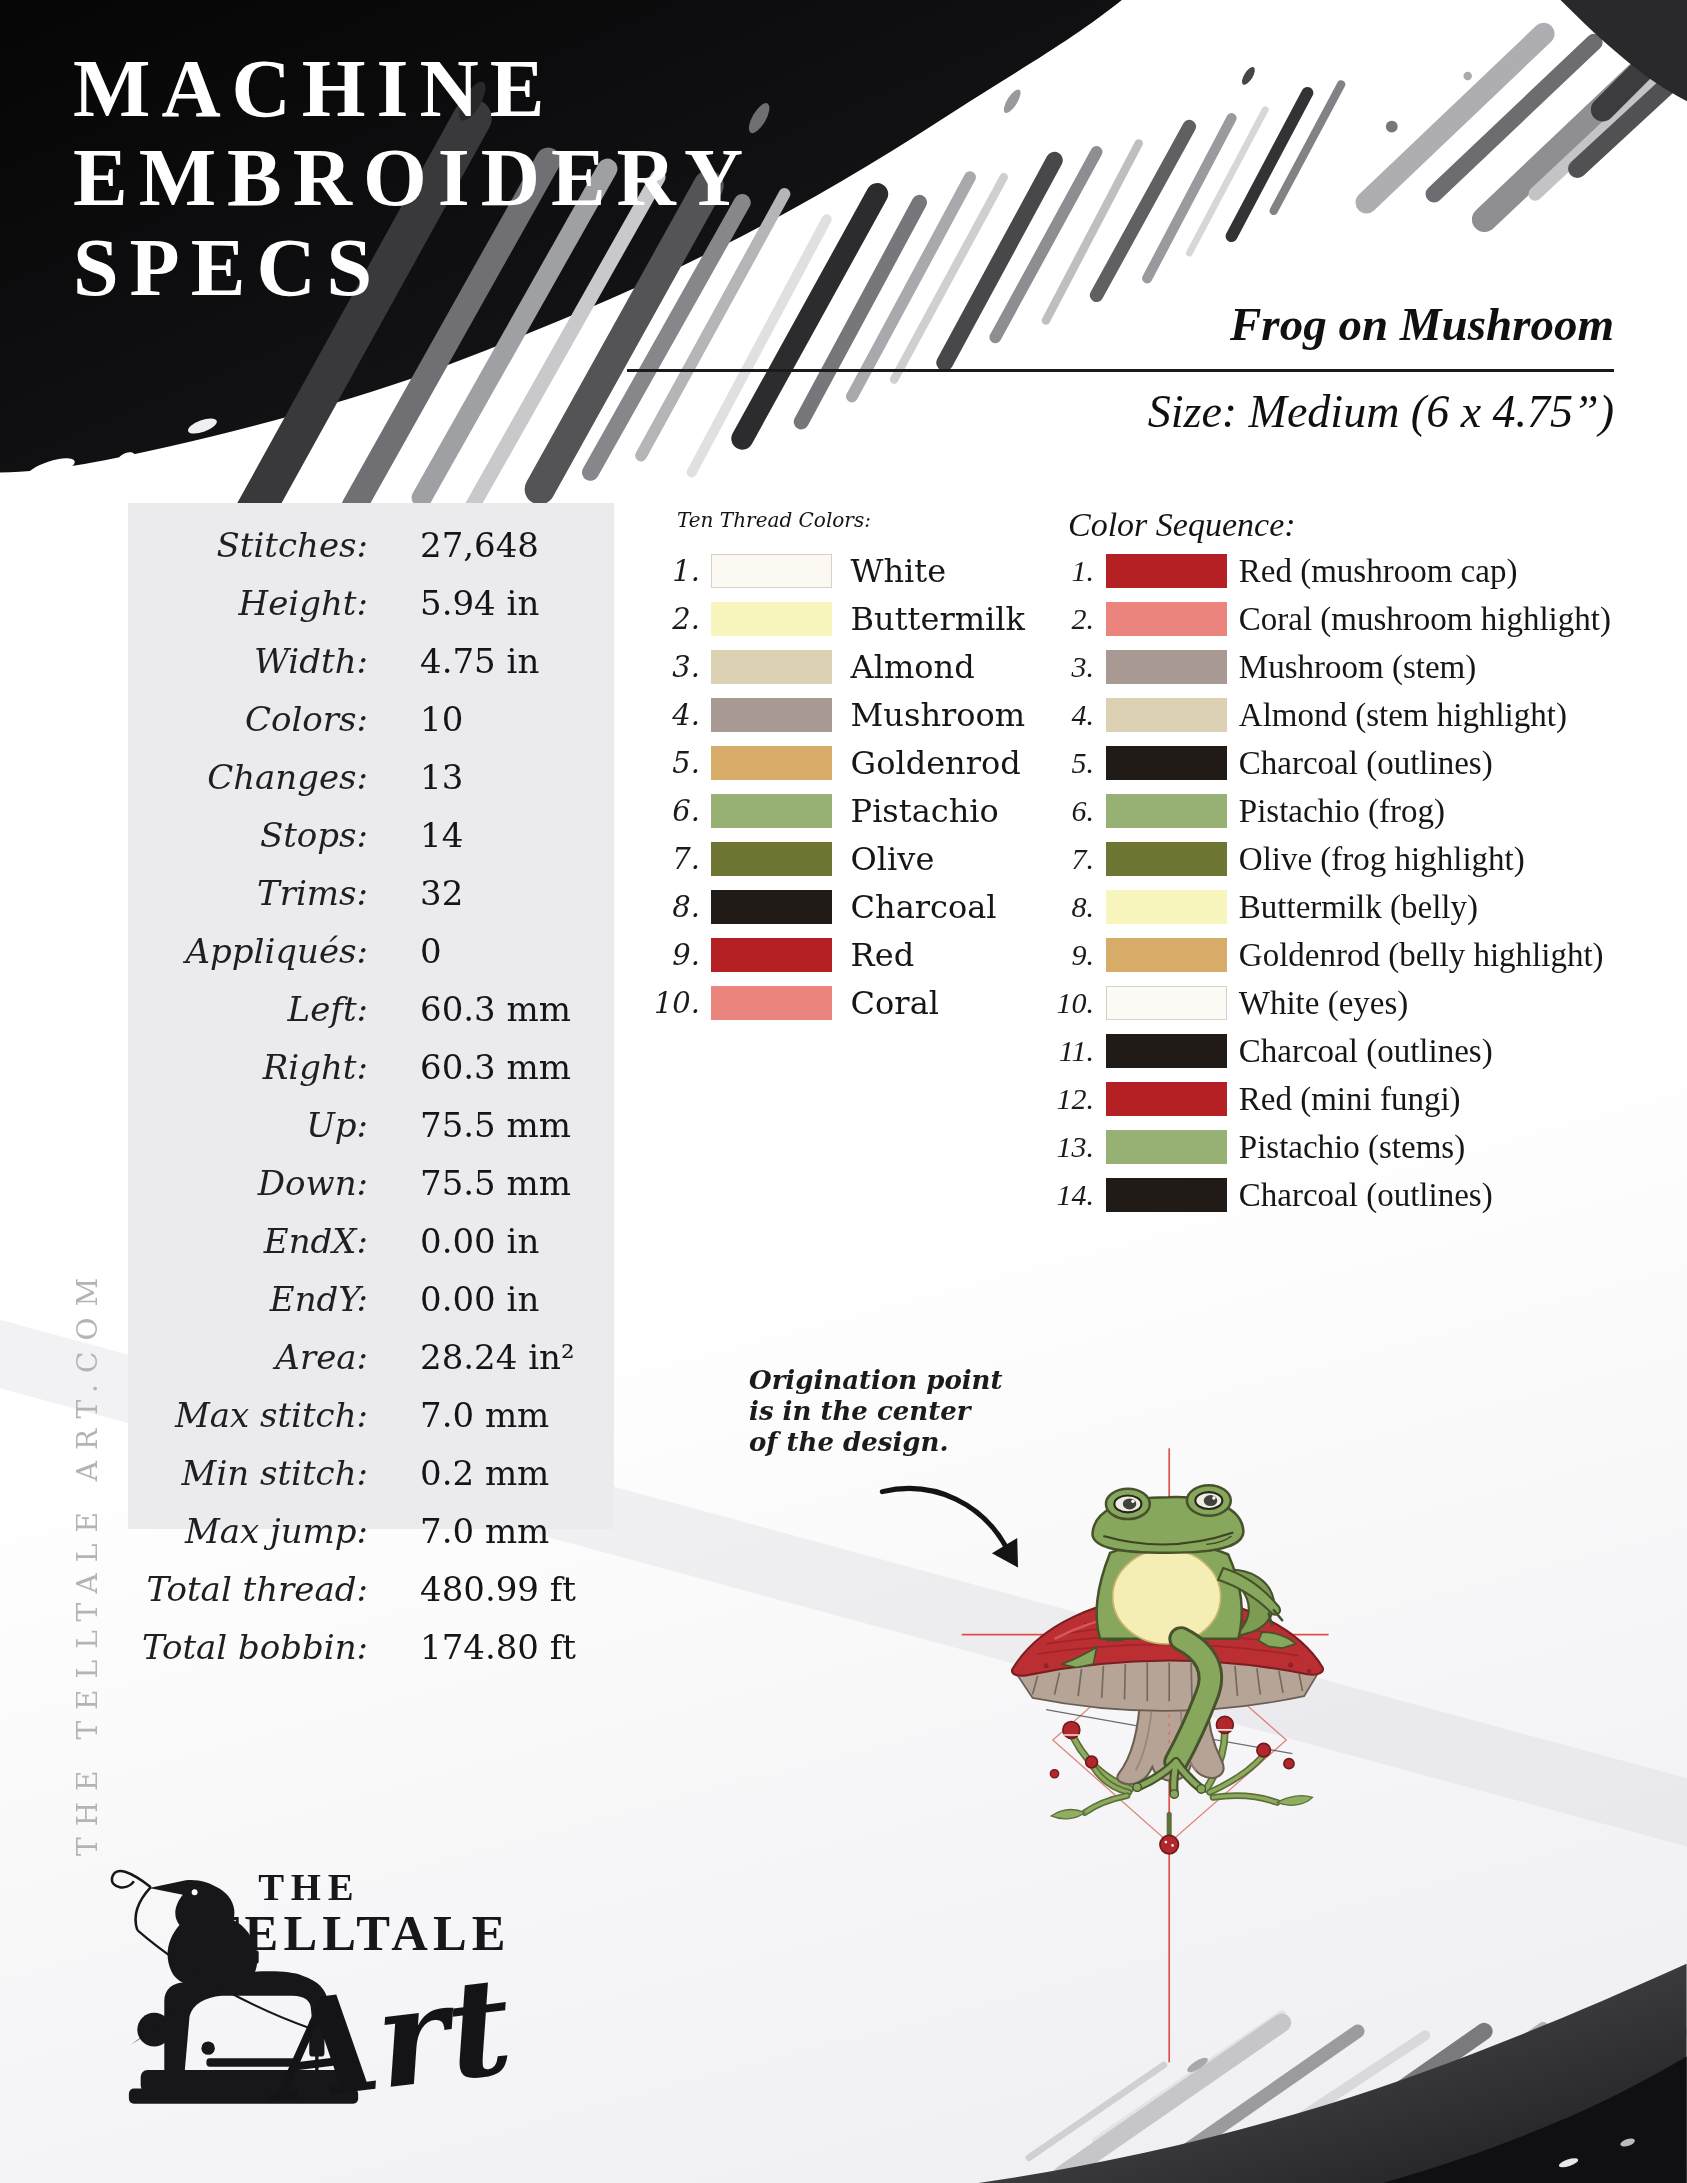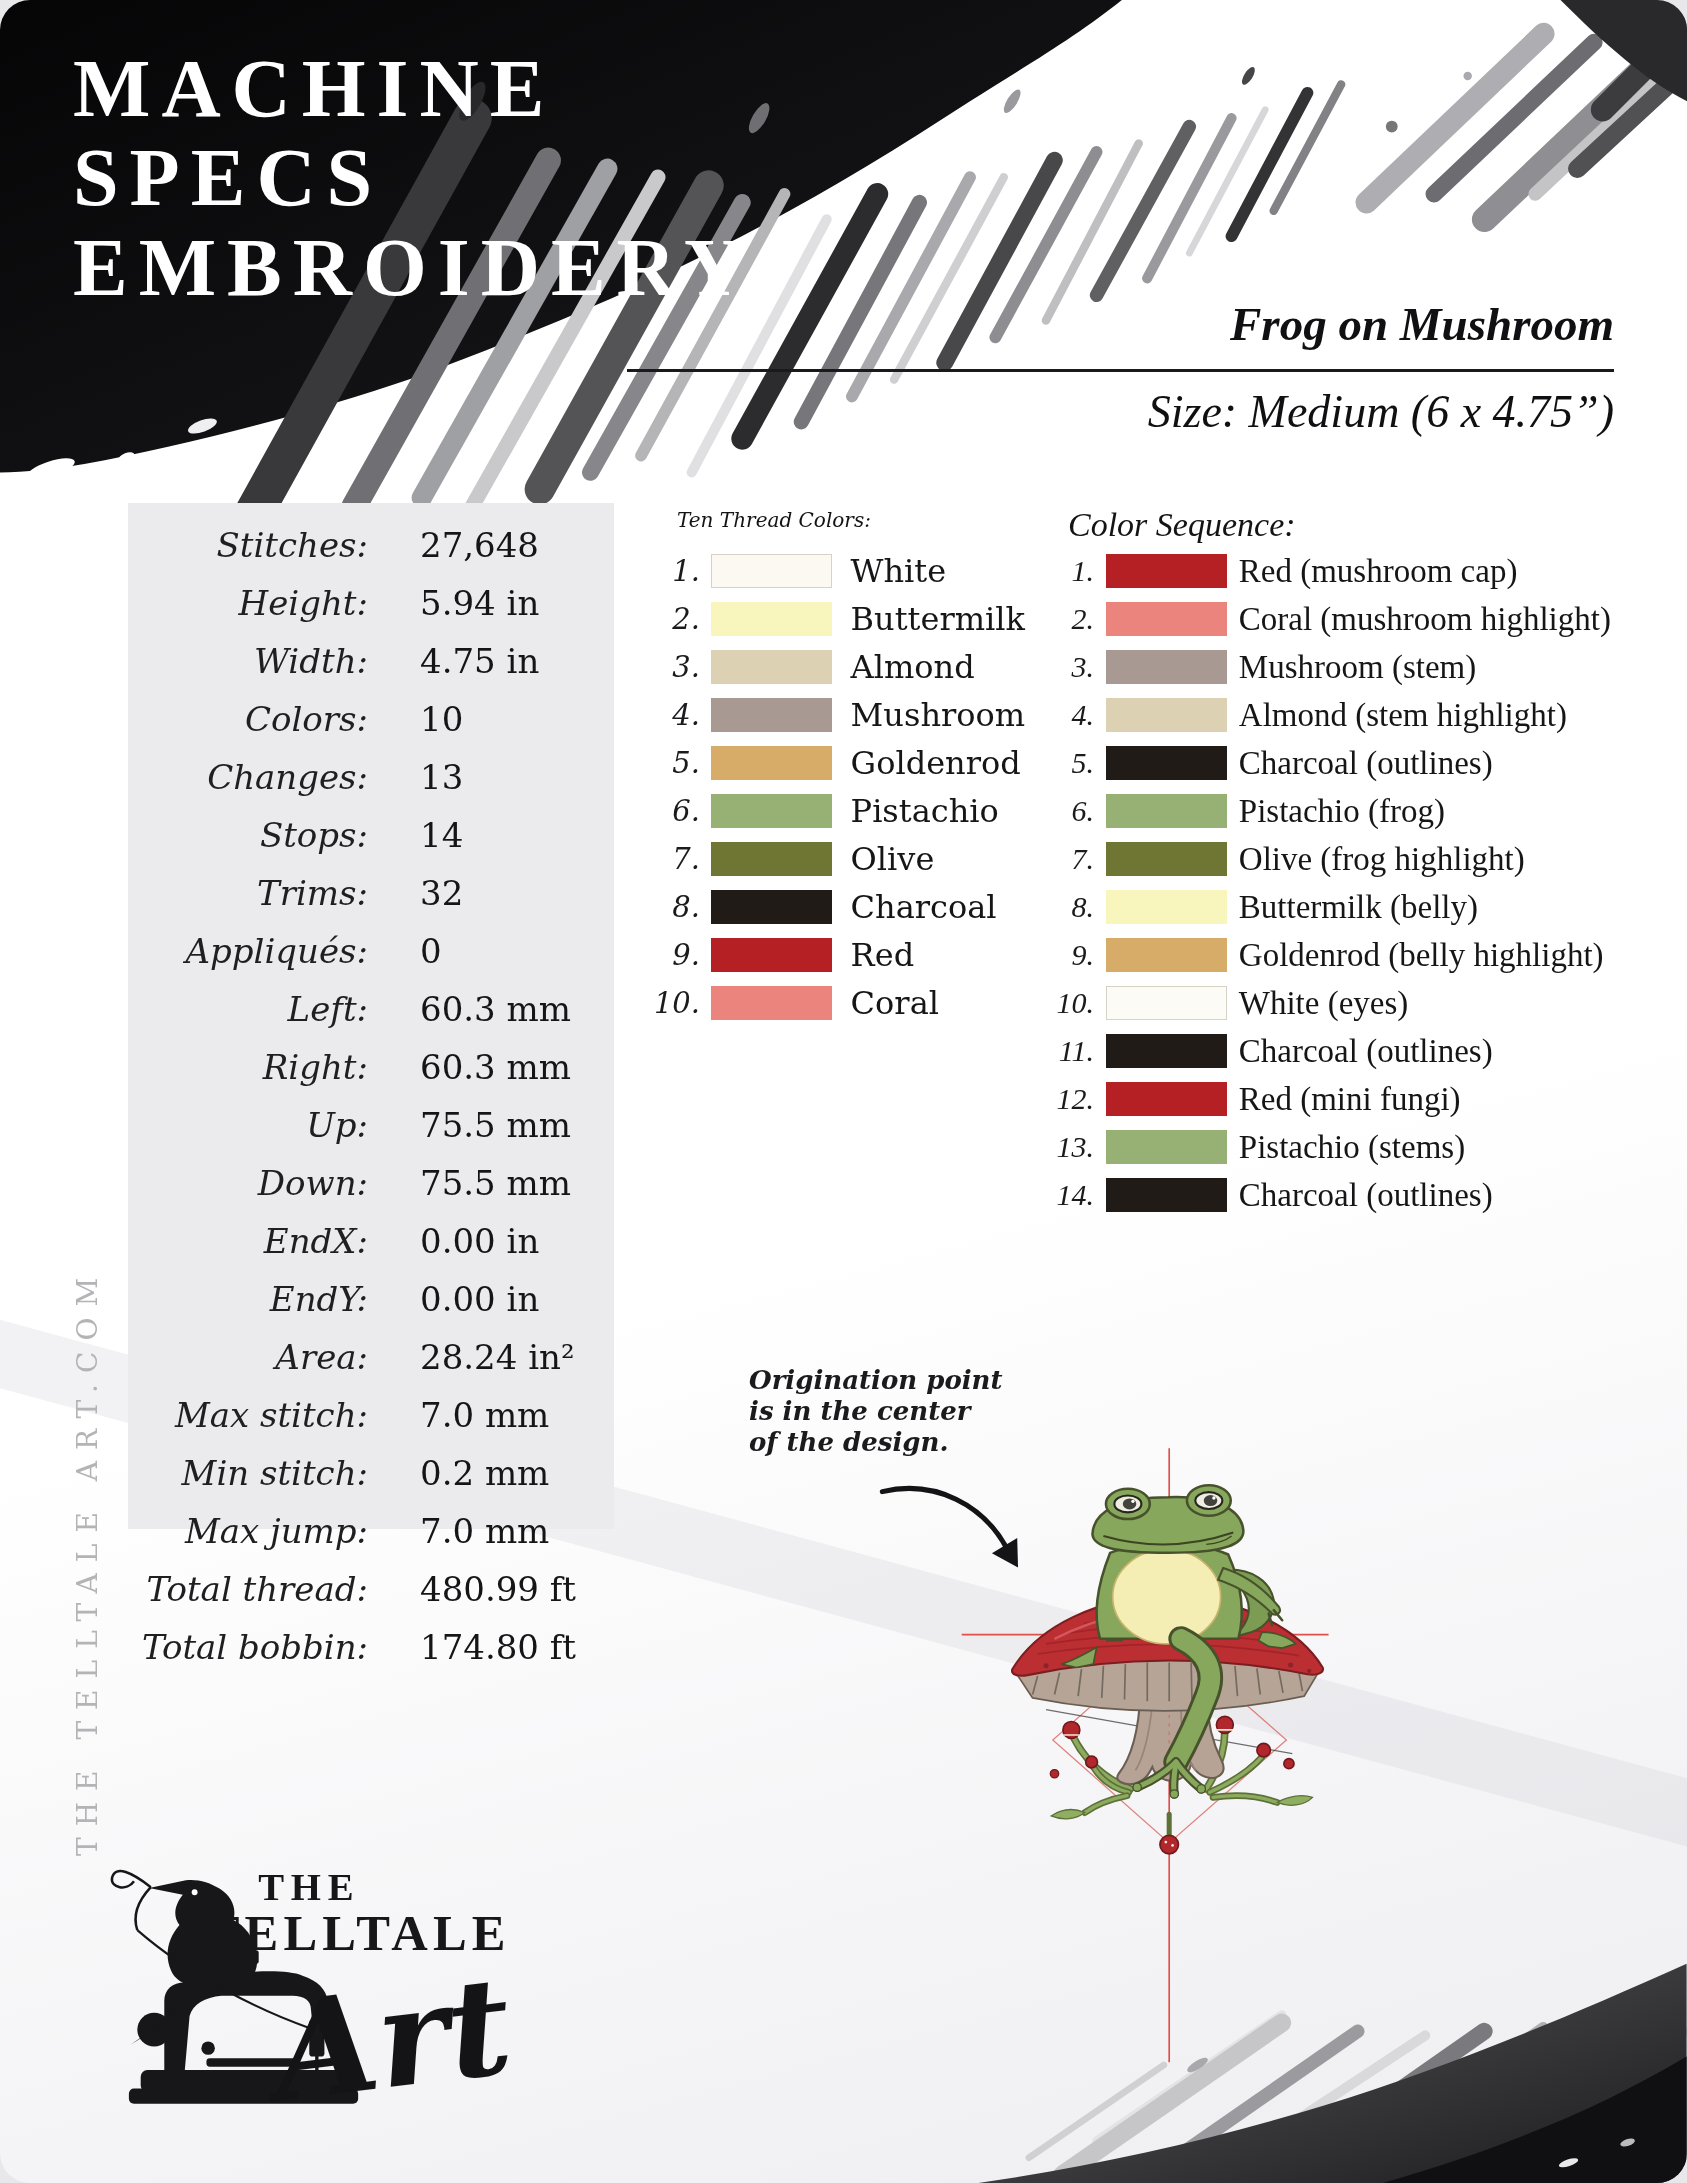--- a/index.html
+++ b/index.html
@@ -1,19 +1,19 @@
 <!DOCTYPE html>
 <html style="font-size:13.5px"><head>
 <meta charset="utf-8">
 <style>
   html,body{margin:0;padding:0;background:#e8e8ea;}
   .page{
     position:relative;width:1687px;height:2183px;overflow:hidden;
     background:linear-gradient(165deg,#ffffff 56%,#f5f5f7 80%,#eeeef1 100%);
-    font-family:"DejaVu Serif",serif;color:#161618;border-radius:30px;
+    font-family:"DejaVu Serif",serif;color:#161618;
   }
   .abs{position:absolute;}
   
   .mid-wedge{left:-51px;top:1306px;width:1940px;height:66px;
     background:rgba(203,205,213,0.26);transform:rotate(15.2deg);transform-origin:left top;}
   
   .header-svg{left:0;top:0;}
   .main-title{left:73px;top:44px;color:#ffffff;
     font-family:"Liberation Serif",serif;font-weight:700;font-size:82px;
     letter-spacing:11px;line-height:1.09;}
@@ -132,22 +132,22 @@
     </g>
     <path d="M1000,440 L160,440 C300,420 440,388 570,348 C700,308 840,252 1000,180 Z" fill="url(#bgrad)"></path>
     <path d="M1000,440 L640,440 C780,400 900,350 1000,290 Z" fill="#101012"></path>
     <ellipse cx="860" cy="416" rx="12" ry="4" fill="#e8e8ea" transform="rotate(-18 860 416)"></ellipse>
     <ellipse cx="930" cy="392" rx="9" ry="4" fill="#babbbe" transform="rotate(-18 930 392)"></ellipse>
     <ellipse cx="420" cy="300" rx="14" ry="5" fill="#a9a9ad" transform="rotate(-32 420 300)"></ellipse>
   </svg>
 
   <div class="abs main-title">
     <div>MACHINE</div>
+    <div>EMBROIDERY</div>
     <div>SPECS</div>
-    <div>EMBROIDERY</div>
   </div>
 
   <div class="abs design-head">Frog on Mushroom</div>
   <div class="abs title-rule"></div>
   <div class="abs design-size">Size: Medium (6 x 4.75”)</div>
 
   <div class="abs stats-panel" id="stats-rows">
     <div class="stat-row">
       <div class="stat-label">Stitches:</div>
       <div class="stat-value">27,648</div>

